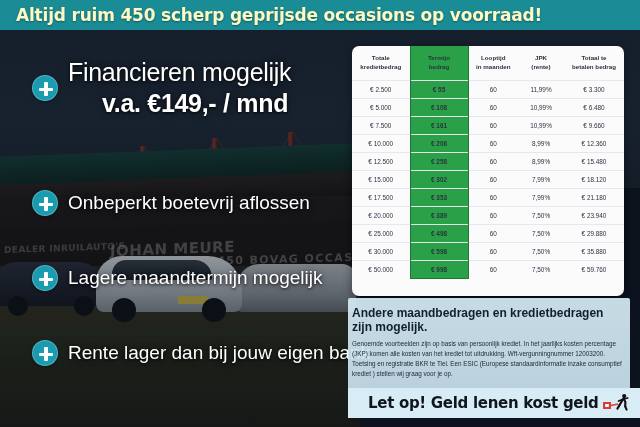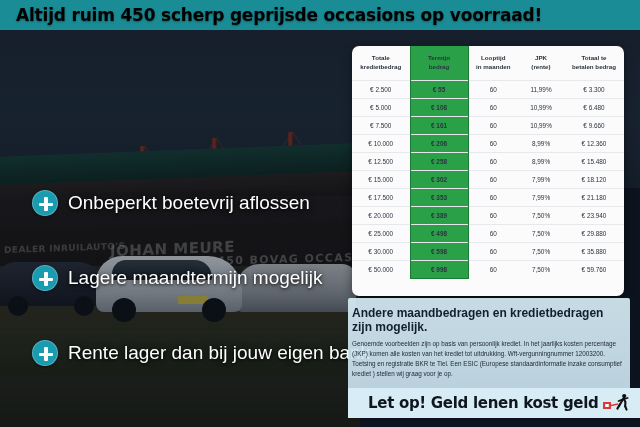--- a/index.html
+++ b/index.html
@@ -105,21 +105,21 @@
 
   
   .banner {
     position:absolute; left:0; top:0; width:640px; height:30px;
     background:#1a8c96;
     display:flex; align-items:center;
   }
   .banner-text {
     margin-left:16px;
     font-family:"DejaVu Sans", sans-serif;
-    font-weight:bold; font-size:17px; color:#000000;
+    font-weight:bold; font-size:17px; color:#fef9c3;
     letter-spacing:-.2px;
     text-shadow:0 1px 2px rgba(0,0,0,.35);
     white-space:nowrap;
   }
 
   
   .features { position:absolute; left:0; top:30px; width:350px; height:397px; }
   .feat { position:absolute; display:flex; align-items:center; gap:10px; }
   .plus {
     flex:0 0 auto; width:26px; height:26px; border-radius:50%;
@@ -253,20 +253,27 @@
 
     <div class="photo-dark"></div>
   </div>
 
   <div class="banner">
     <div class="banner-text">Altijd ruim 450 scherp geprijsde occasions op voorraad!</div>
   </div>
 
   <div class="features">
 
+    <div class="feat f1">
+      <div class="plus"></div>
+      <div class="f1-col">
+        <div class="feat-label f1-line1">Financieren mogelijk</div>
+        <div class="feat-label f1-line2">v.a. €149,- / mnd</div>
+      </div>
+    </div>
 
     <div class="feat f2">
       <div class="plus"></div>
       <div class="feat-label">Onbeperkt boetevrij aflossen</div>
     </div>
 
     <div class="feat f3">
       <div class="plus"></div>
       <div class="feat-label">Lagere maandtermijn mogelijk</div>
     </div>

